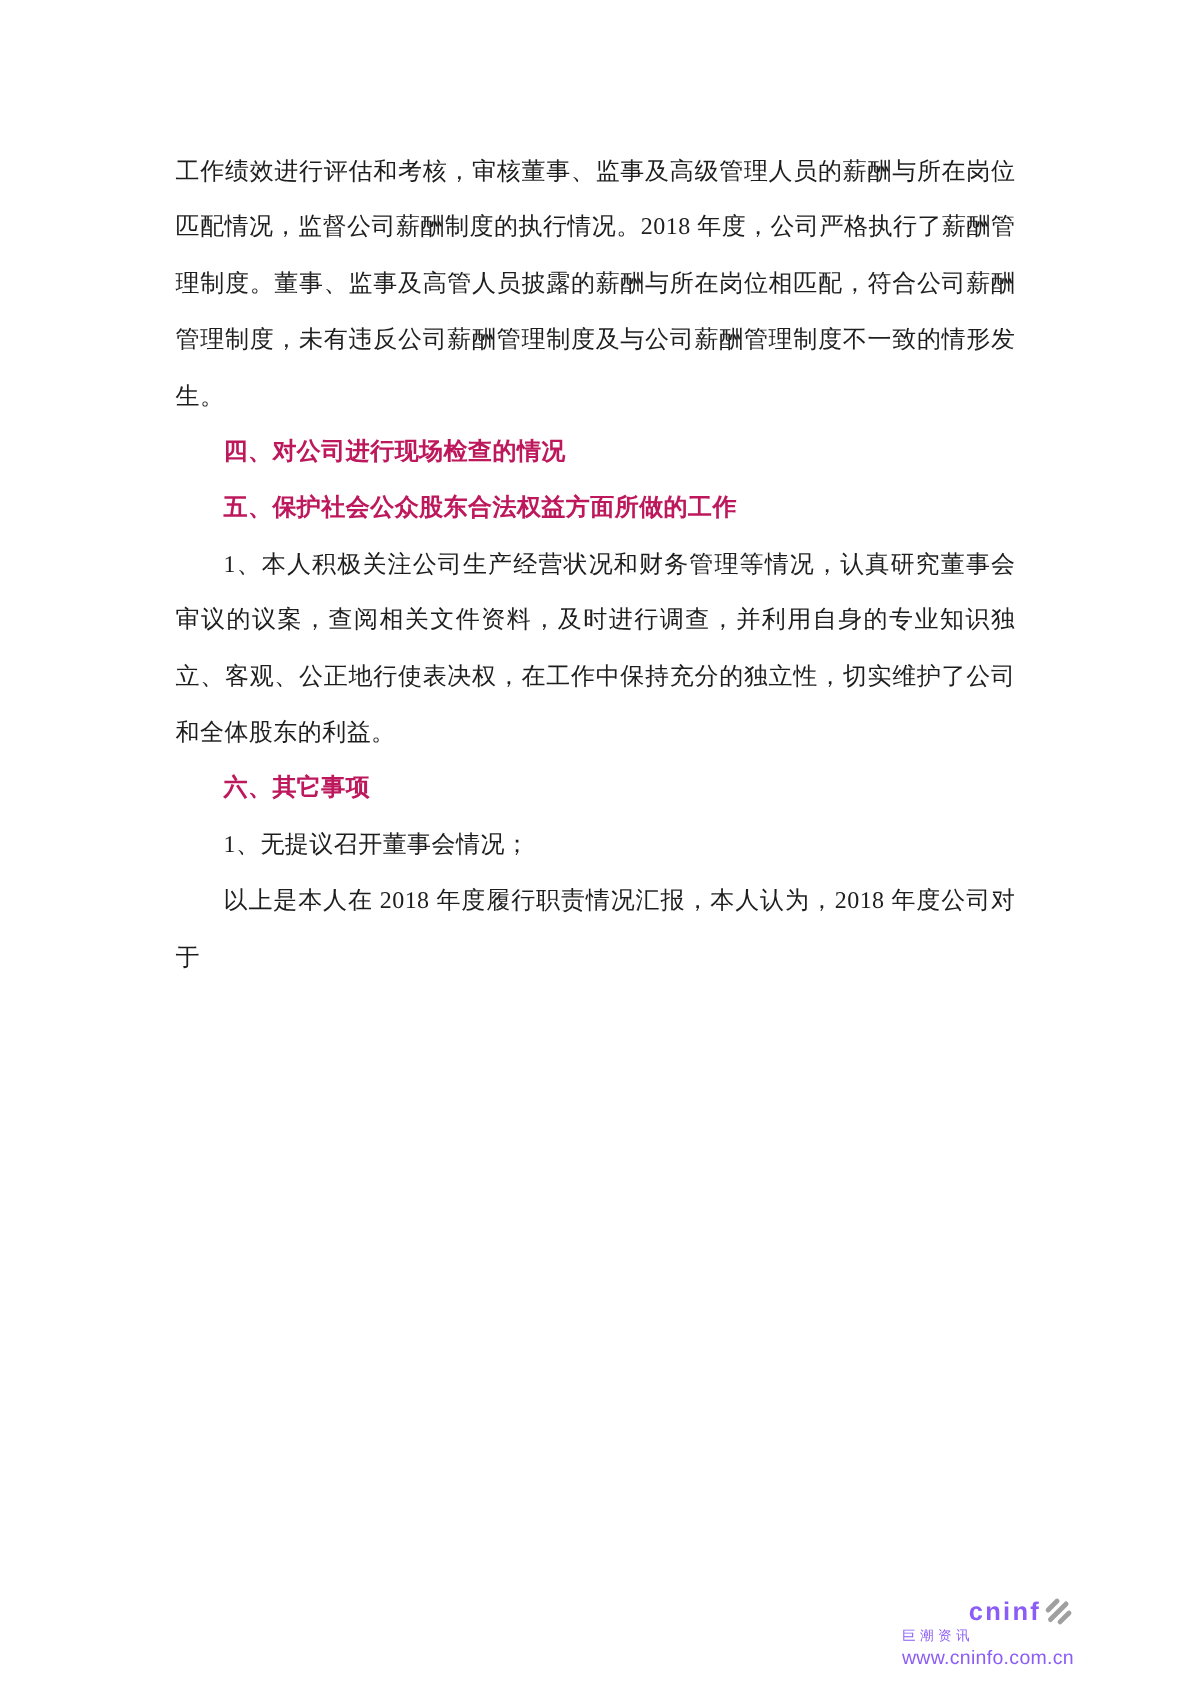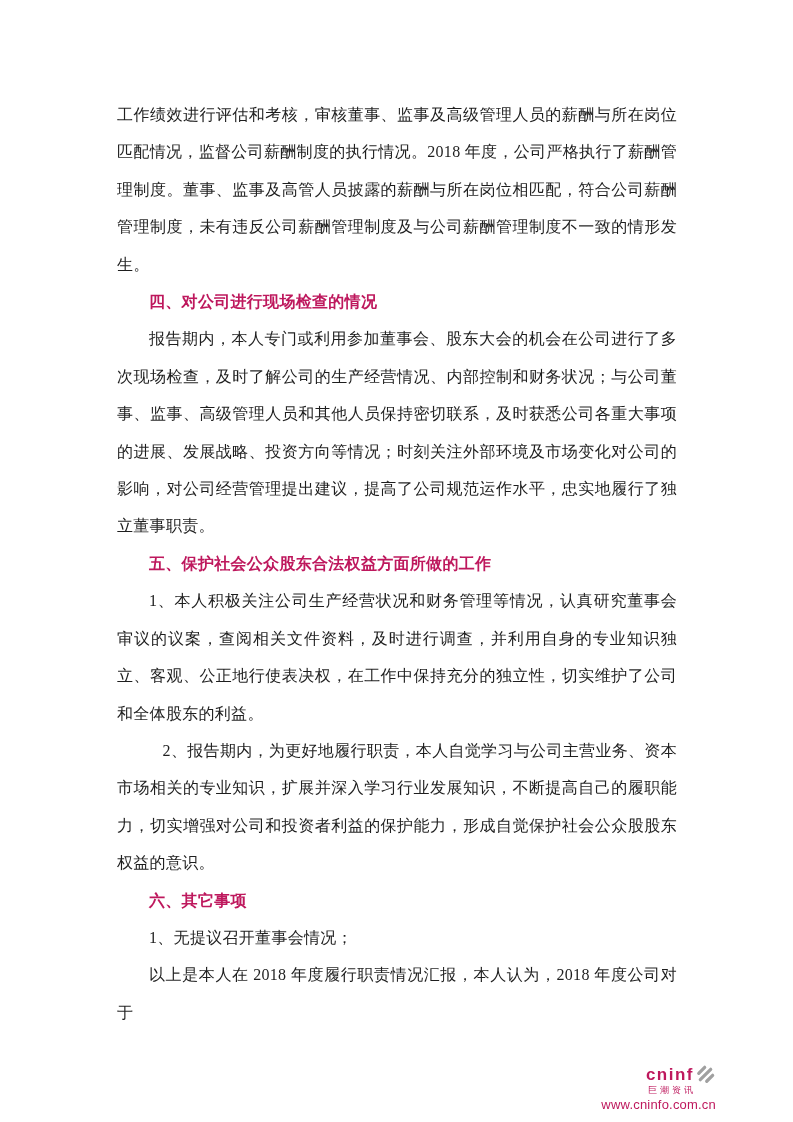--- a/index.html
+++ b/index.html
@@ -52,22 +52,21 @@
     text-indent: 2em;
     color: #be185d;
   }
   .list-line {
     text-indent: 2em;
   }
   .logo {
     position: absolute;
     right: 4px;
     bottom: 11px;
-    text-align: right;
-    color: #be185d;
+    color: #8b5cf6;
     font-family: "Liberation Sans", "DejaVu Sans", sans-serif;
     line-height: 1;
     user-select: none;
     margin-top: 32px;
   }
   .logo-top {
     display: flex;
     align-items: center;
     justify-content: flex-end;
     gap: 1px;
@@ -98,27 +97,25 @@
 <body>
 
 <div class="page">
 
   <div class="doc">
 
     <p class="body-para no-indent">工作绩效进行评估和考核，审核董事、监事及高级管理人员的薪酬与所在岗位匹配情况，监督公司薪酬制度的执行情况。2018 年度，公司严格执行了薪酬管理制度。董事、监事及高管人员披露的薪酬与所在岗位相匹配，符合公司薪酬管理制度，未有违反公司薪酬管理制度及与公司薪酬管理制度不一致的情形发生。</p>
 
     <h2 class="section-heading">四、对公司进行现场检查的情况</h2>
 
-    <p class="body-para">报告期内，本人专门或利用参加董事会、股东大会的机会在公司进行了多次现场检查，及时了解公司的生产经营情况、内部控制和财务状况；与公司董事、监事、高级管理人员和其他人员保持密切联系，及时获悉公司各重大事项的进展、发展战略、投资方向等情况；时刻关注外部环境及市场变化对公司的影响，对公司经营管理提出建议，提高了公司规范运作水平，忠实地履行了独立董事职责。</p>
 
     <h2 class="section-heading">五、保护社会公众股东合法权益方面所做的工作</h2>
 
     <p class="body-para">1、本人积极关注公司生产经营状况和财务管理等情况，认真研究董事会审议的议案，查阅相关文件资料，及时进行调查，并利用自身的专业知识独立、客观、公正地行使表决权，在工作中保持充分的独立性，切实维护了公司和全体股东的利益。</p>
 
-    <p class="body-para indent-wide">2、报告期内，为更好地履行职责，本人自觉学习与公司主营业务、资本市场相关的专业知识，扩展并深入学习行业发展知识，不断提高自己的履职能力，切实增强对公司和投资者利益的保护能力，形成自觉保护社会公众股股东权益的意识。</p>
 
     <h2 class="section-heading">六、其它事项</h2>
 
     <p class="list-line">1、无提议召开董事会情况；</p>
 
 
 
     <p class="body-para">以上是本人在 2018 年度履行职责情况汇报，本人认为，2018 年度公司对于</p>
 
   </div>

